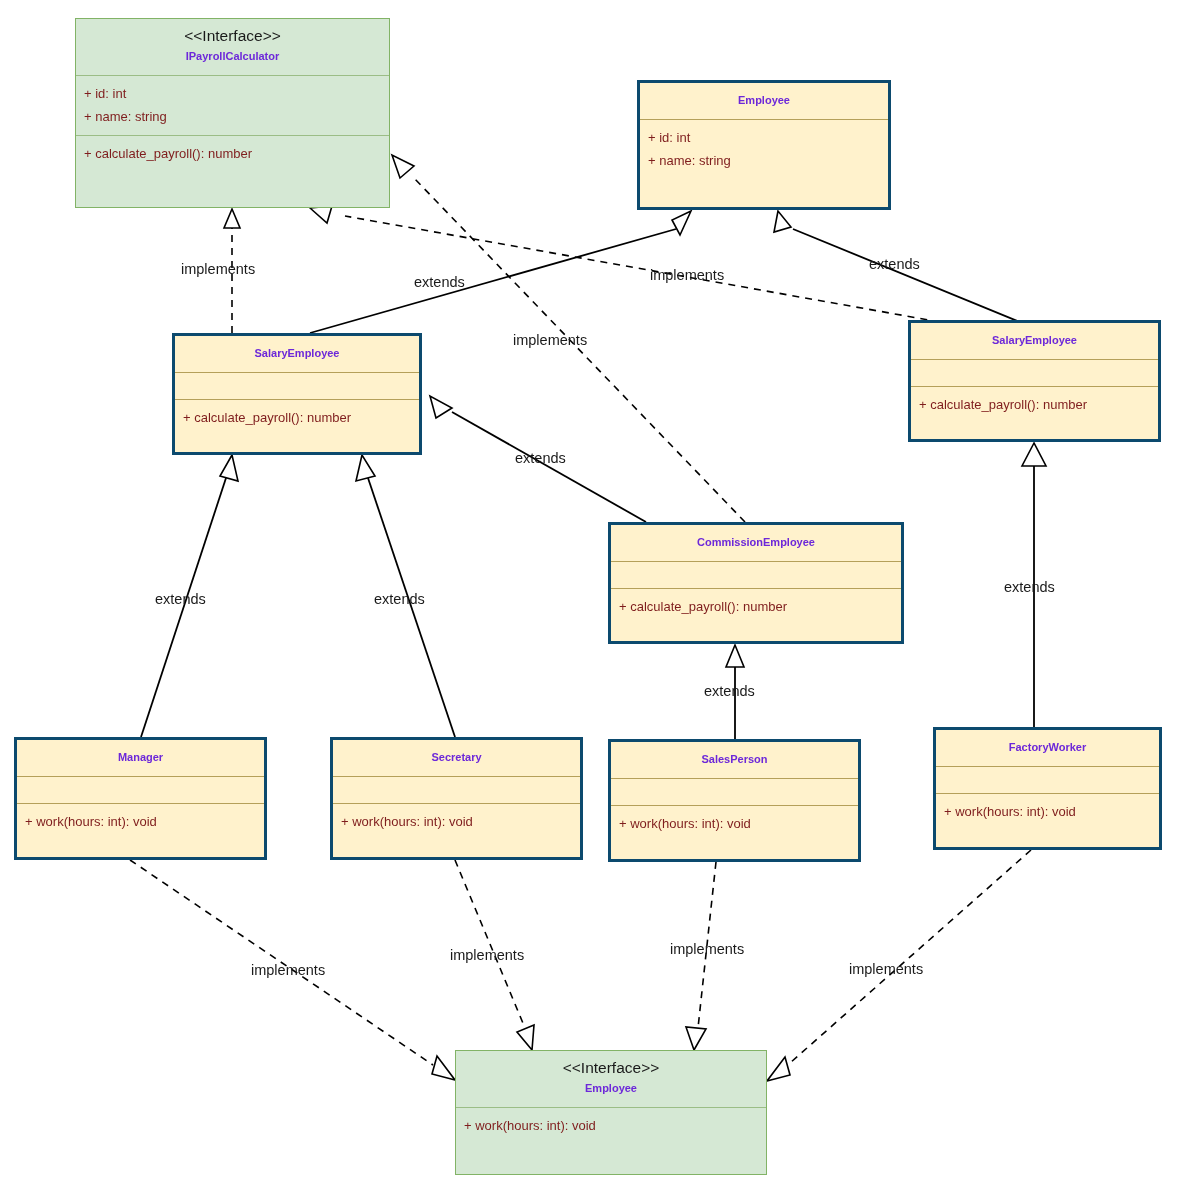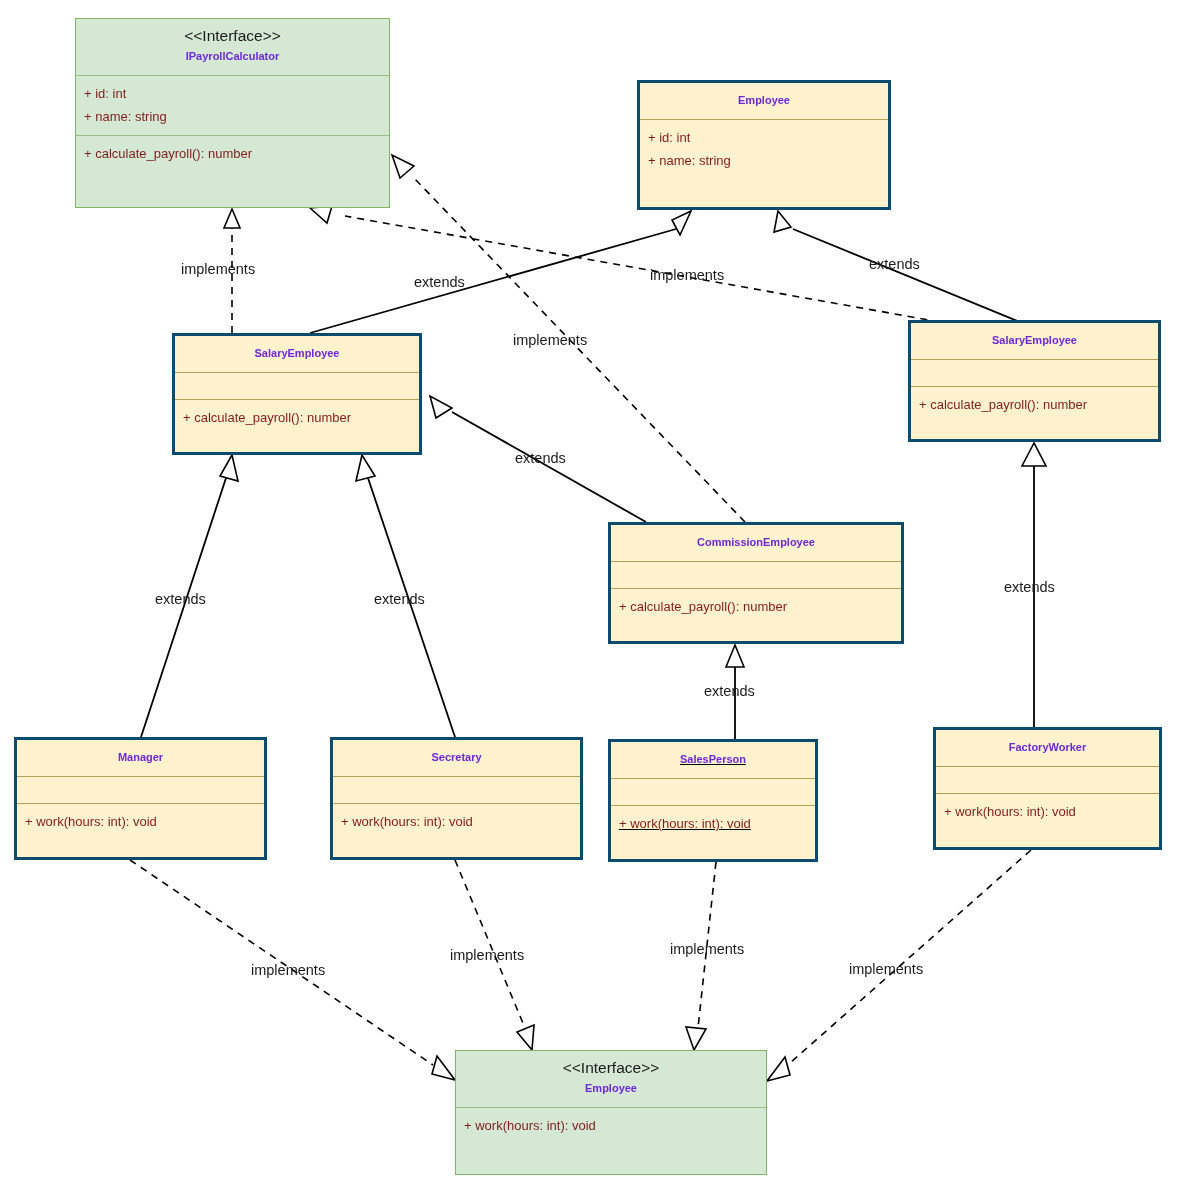--- a/index.html
+++ b/index.html
@@ -252,21 +252,21 @@
       <span class="cls-title">Secretary</span>
     </div>
     <div class="cls-sep"></div>
     <div class="cls-section empty"></div>
     <div class="cls-sep"></div>
     <div class="cls-section">
       <div class="row">+ work(hours: int): void</div>
     </div>
   </div>
 
-  <div class="uml-class" style="left:608px; top:739px; width:210px; height:123px;text-decoration:underline;">
+  <div class="uml-class" style="left:608px; top:739px; width:253px; height:123px;">
     <div class="cls-header">
       <span class="cls-title">SalesPerson</span>
     </div>
     <div class="cls-sep"></div>
     <div class="cls-section empty"></div>
     <div class="cls-sep"></div>
     <div class="cls-section">
       <div class="row">+ work(hours: int): void</div>
     </div>
   </div>

